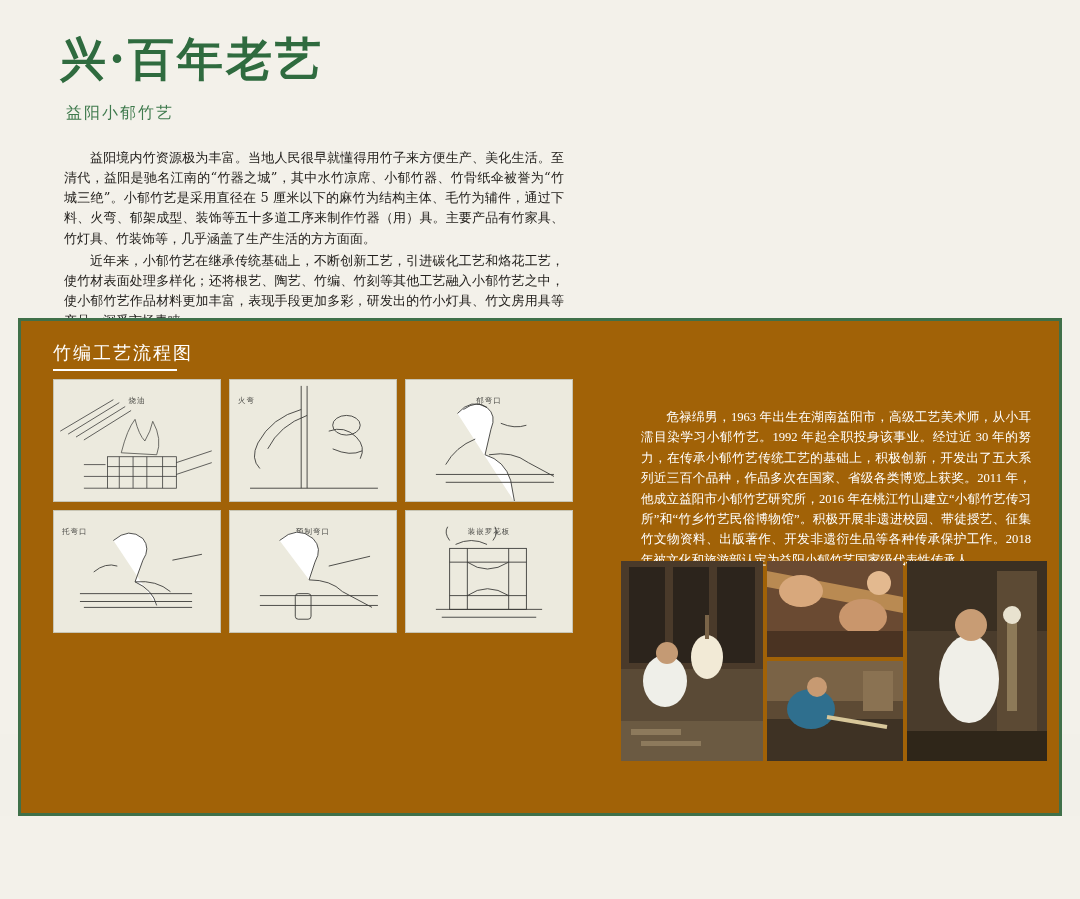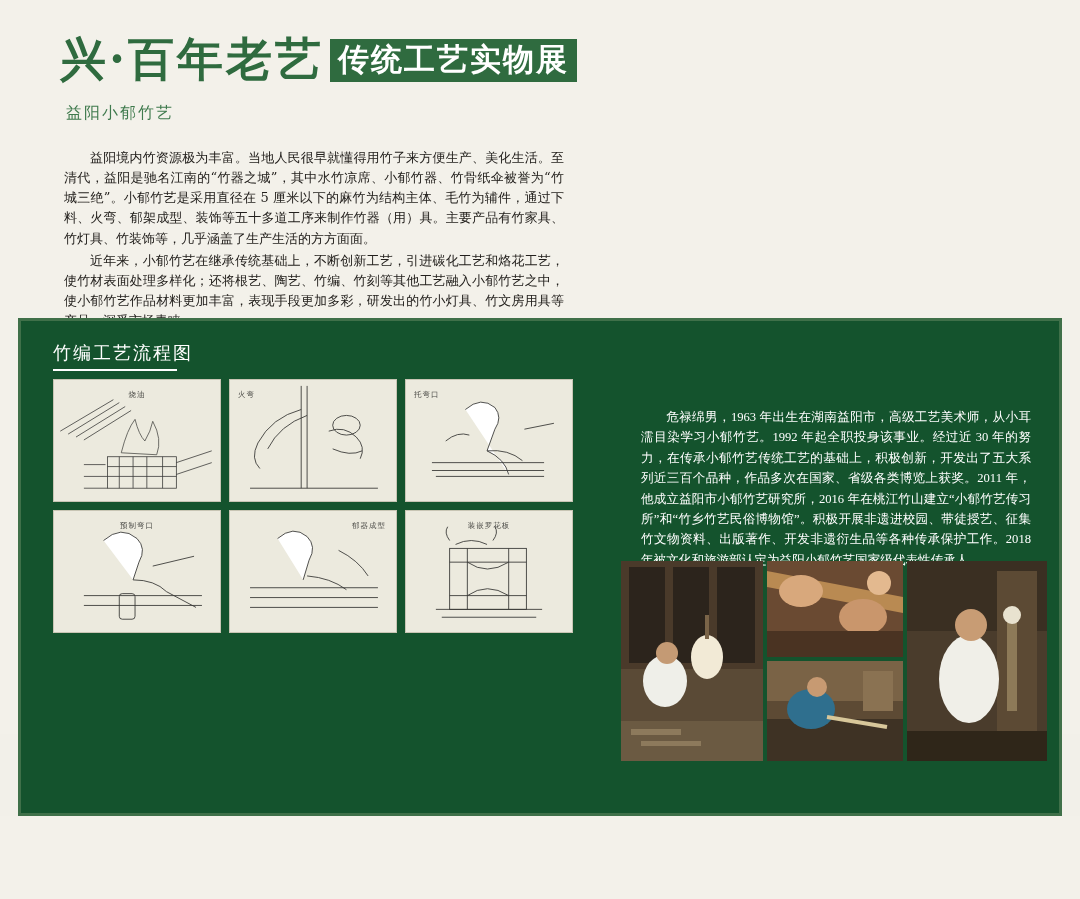--- a/index.html
+++ b/index.html
@@ -56,21 +56,21 @@
     font-size:13px;
     line-height:1.55;
     color:#23201d;
     text-align:justify;
   }
   .body-text p{margin:0 0 2px 0;text-indent:2em;}
 
   
   .panel{
     position:absolute;left:18px;top:318px;width:1044px;height:498px;
-    background:#14532d;
+    background:#a16207;
     border:3px solid #3f7049;
     box-sizing:border-box;
   }
   .panel-title{
     position:absolute;left:32px;top:20px;
     color:#ffffff;
     font-family:"DejaVu Serif", serif;
     font-size:18px;
     letter-spacing:2px;
   }
@@ -86,21 +86,21 @@
     grid-template-rows:repeat(3,123px);
     gap:8px;
   }
   .cell{
     background:#eceade;
     border:1px solid #c8c5b4;
     position:relative;
     overflow:hidden;
   }
   .cell .cap{
-    position:absolute;top:10px;
+    position:absolute;top:16px;
     font-family:"DejaVu Serif", serif;
     font-size:7.5px;
     color:#4a4a46;
     letter-spacing:1px;
   }
   .cell.cap-left .cap{left:8px;}
   .cell.cap-right .cap{right:10px;}
   .cell.cap-center .cap{left:50%;transform:translateX(-50%);}
   .cell svg{position:absolute;left:0;top:0;width:100%;height:100%;}
 
@@ -137,21 +137,20 @@
   }
 </style>
 </head>
 <body>
 
 <div class="page">
 
   <div class="header">
     <div class="title-row">
       <span class="title-main">兴·百年老艺</span>
-      <span class="title-badge">传统工艺实物展</span>
     </div>
     <div class="subtitle">益阳小郁竹艺</div>
     <div class="body-text">
       <p>益阳境内竹资源极为丰富。当地人民很早就懂得用竹子来方便生产、美化生活。至清代，益阳是驰名江南的“竹器之城”，其中水竹凉席、小郁竹器、竹骨纸伞被誉为“竹城三绝”。小郁竹艺是采用直径在 5 厘米以下的麻竹为结构主体、毛竹为辅件，通过下料、火弯、郁架成型、装饰等五十多道工序来制作竹器（用）具。主要产品有竹家具、竹灯具、竹装饰等，几乎涵盖了生产生活的方方面面。</p>
       <p>近年来，小郁竹艺在继承传统基础上，不断创新工艺，引进碳化工艺和烙花工艺，使竹材表面处理多样化；还将根艺、陶艺、竹编、竹刻等其他工艺融入小郁竹艺之中，使小郁竹艺作品材料更加丰富，表现手段更加多彩，研发出的竹小灯具、竹文房用具等产品，深受市场青睐。</p>
     </div>
   </div>
 
   <div class="panel">
     <div class="panel-title">竹编工艺流程图</div>
@@ -181,20 +180,33 @@
             <path d="M72 30 q-30 8 -44 34 q-8 16 2 26"></path>
             <path d="M78 36 q-28 10 -40 34"></path>
             <path d="M100 52 q16 -6 28 6 q10 10 4 22"></path>
             <ellipse cx="118" cy="46" rx="14" ry="10"></ellipse>
             <path d="M104 70 q18 8 30 2"></path>
             <path d="M20 110 H150"></path>
           </g>
         </svg>
       </div>
 
+      <div class="cell cap-center">
+        <span class="cap">郁弯口</span>
+        <svg viewBox="0 0 168 123">
+          <g stroke="#3a3a38" fill="none" stroke-width="0.9">
+            <path d="M52 34 q14 -16 30 -6 q10 8 4 22 l-6 26 q20 6 26 26 l4 22" fill="#ffffff"></path>
+            <path d="M58 30 q14 -10 24 -2"></path>
+            <path d="M84 76 q24 -4 40 8 l26 14"></path>
+            <path d="M70 60 q-20 8 -30 26"></path>
+            <path d="M30 96 H150 M40 104 H150"></path>
+            <path d="M96 44 q14 6 26 2"></path>
+          </g>
+        </svg>
+      </div>
 
       <div class="cell cap-left">
         <span class="cap">托弯口</span>
         <svg viewBox="0 0 168 123">
           <g stroke="#3a3a38" fill="none" stroke-width="0.9">
             <path d="M60 30 q16 -14 30 -2 q8 10 0 22 l-8 22 q18 8 22 24" fill="#ffffff"></path>
             <path d="M82 72 q22 -2 36 10"></path>
             <path d="M26 84 H140 M26 92 H140 M30 98 H140"></path>
             <path d="M40 62 q12 -10 24 -6"></path>
             <path d="M120 50 L150 44"></path>
@@ -208,31 +220,20 @@
           <g stroke="#3a3a38" fill="none" stroke-width="0.9">
             <path d="M50 30 q18 -16 34 -2 q10 10 2 24 l-6 18" fill="#ffffff"></path>
             <path d="M80 70 q22 0 34 12 l30 16"></path>
             <path d="M30 86 H150 M30 96 H150"></path>
             <rect x="66" y="84" width="16" height="26" rx="3"></rect>
             <path d="M100 56 L142 46"></path>
           </g>
         </svg>
       </div>
 
-      <div class="cell cap-right">
-        <span class="cap">郁器成型</span>
-        <svg viewBox="0 0 168 123">
-          <g stroke="#3a3a38" fill="none" stroke-width="0.9">
-            <path d="M48 28 q16 -14 30 -2 q10 10 2 24 l-6 20" fill="#ffffff"></path>
-            <path d="M78 66 q24 2 40 14"></path>
-            <path d="M20 78 H150 M20 88 H150 M20 98 H150"></path>
-            <path d="M110 40 q20 10 30 26"></path>
-          </g>
-        </svg>
-      </div>
 
 
 
       <div class="cell cap-center">
         <span class="cap">装嵌罗花板</span>
         <svg viewBox="0 0 168 123">
           <g stroke="#3a3a38" fill="none" stroke-width="0.9">
             <path d="M50 34 q16 -8 32 0 M44 30 q-6 -8 -2 -14 M88 30 q6 -8 2 -14"></path>
             <rect x="44" y="38" width="78" height="62"></rect>
             <path d="M44 52 H122 M44 86 H122 M62 38 V100 M104 38 V100"></path>

